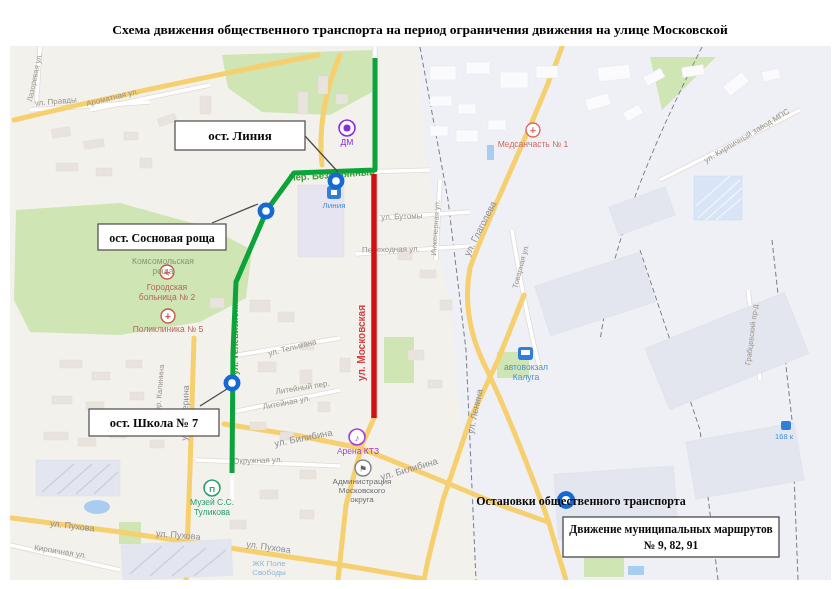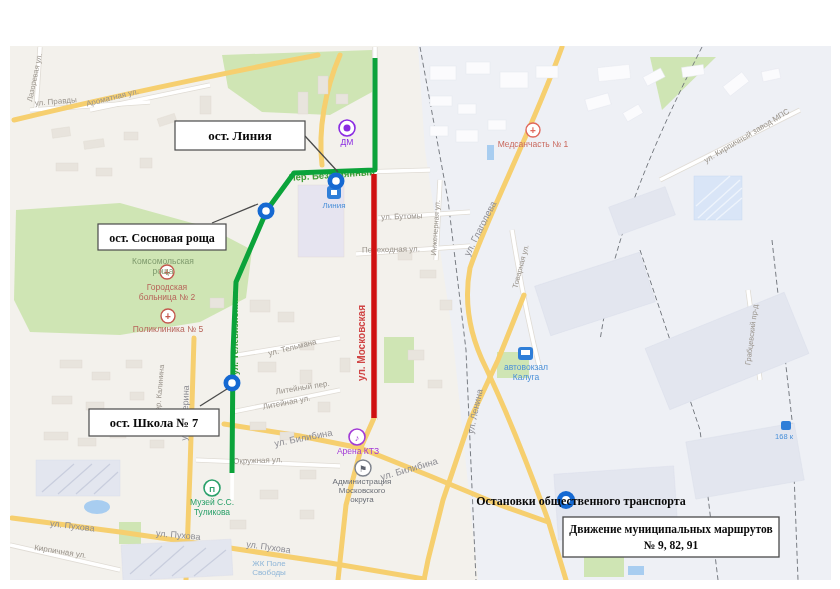--- a/index.html
+++ b/index.html
@@ -7,20 +7,21 @@
   .title{position:absolute;top:22px;left:0;width:840px;text-align:center;
          font-family:"Liberation Serif",serif;font-weight:bold;font-size:13.5px;color:#000;}
   svg{position:absolute;top:0;left:0;}
   .lbl{font-family:"Liberation Sans",sans-serif;text-anchor:middle;}
   .serifb{font-family:"Liberation Serif",serif;font-weight:bold;fill:#0a0a0a;text-anchor:middle;}
 </style>
 </head>
 <body>
 
 <div class="page">
+  <div class="title">Схема движения общественного транспорта на период ограничения движения на улице Московской</div>
 
   <svg width="840" height="589" viewBox="0 0 840 589">
     <defs>
       <clipPath id="mapclip">
           <rect x="10" y="46" width="821" height="534"></rect>
         </clipPath>
     </defs>
     <g clip-path="url(#mapclip)">
 
       <rect x="10" y="46" width="821" height="534" fill="#f3f1ec"></rect>

